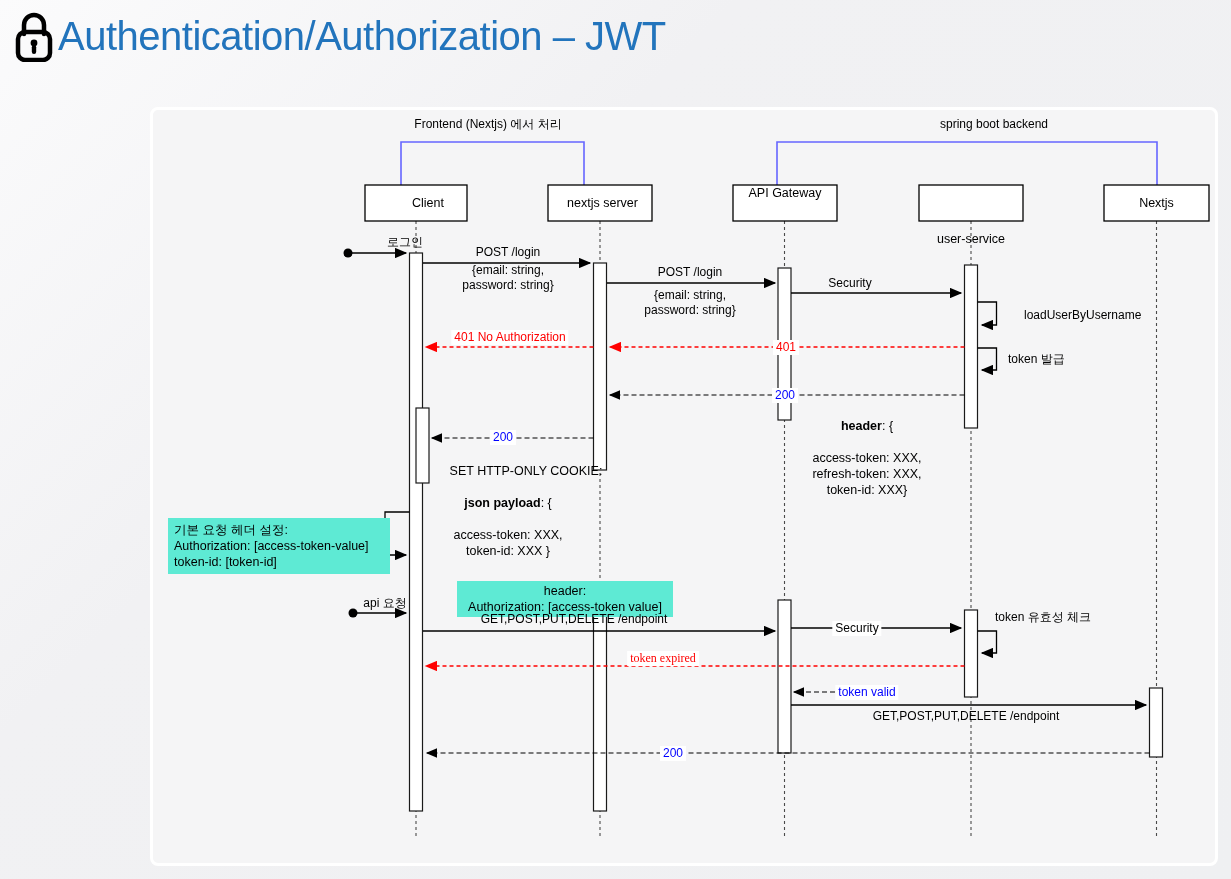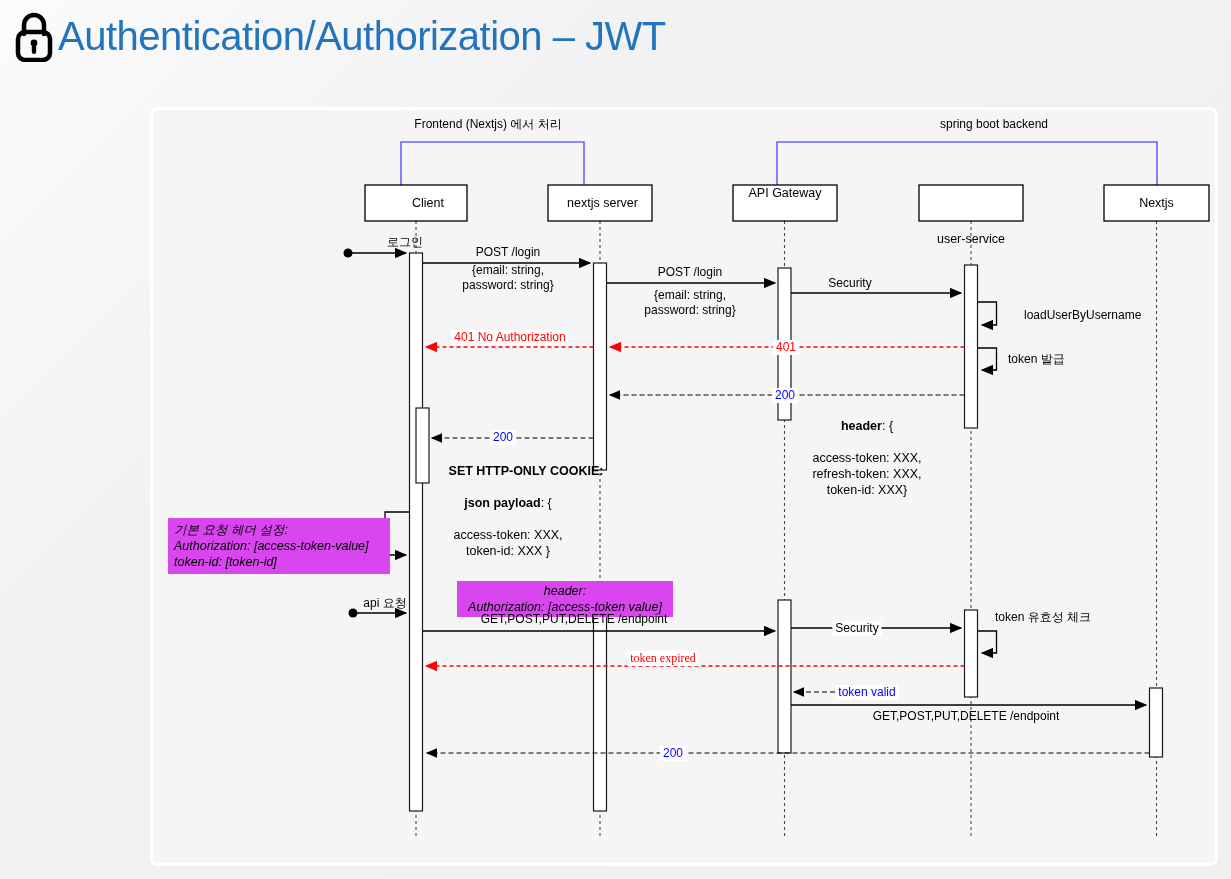--- a/index.html
+++ b/index.html
@@ -25,29 +25,29 @@
   }
   svg.canvas{position:absolute;left:0;top:0;width:1231px;height:879px;}
   .lbl{
     position:absolute;font-size:12px;line-height:15px;color:var(--ink);
     text-align:center;transform:translateX(-50%);white-space:pre-line;z-index:3;
   }
   .lbl-left{transform:none;text-align:left;white-space:pre-line;}
   .wbg{background:#fff;padding:0 3px;}
   .red{color:var(--c-error,#ff0000);}
   .blue{color:var(--c-status,#0000ff);}
-  .b{font-weight:bold;margin-left:36px;}
+  .b{font-weight:normal;margin-left:36px;}
   .block{font-size:12.5px;line-height:16px;}
   .actor-label{
     position:absolute;z-index:3;display:flex;align-items:center;justify-content:center;
     font-size:12.5px;color:var(--ink);
   }
   .note-box{
-    position:absolute;background:#d946ef;z-index:3;font-size:12.5px;line-height:16px;
-    white-space:pre-line;color:var(--ink);font-style:italic;
+    position:absolute;background:#5eead4;z-index:3;font-size:12.5px;line-height:16px;
+    white-space:pre-line;color:var(--ink);
   }
 </style>
 </head>
 <body>
 
 <div class="page-title">
   <span style="display:inline-block;width:44px;height:52px;">
     <svg width="44" height="52" viewBox="0 0 44 52">
       <path d="M12 24 v-9 a10 10 0 0 1 20 0 v9" fill="none" stroke="#000" stroke-width="4.5" stroke-linecap="round"></path>
       <rect x="6" y="22" width="32" height="28" rx="7" fill="none" stroke="#000" stroke-width="4.5"></rect>

